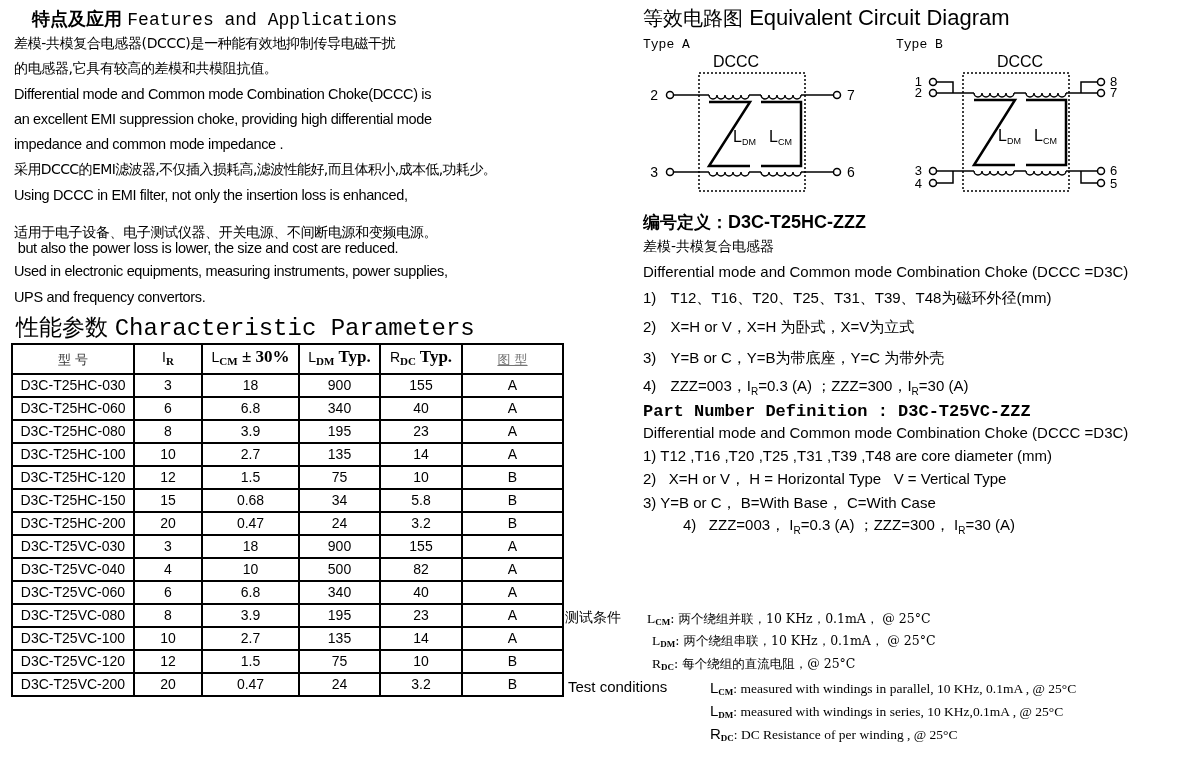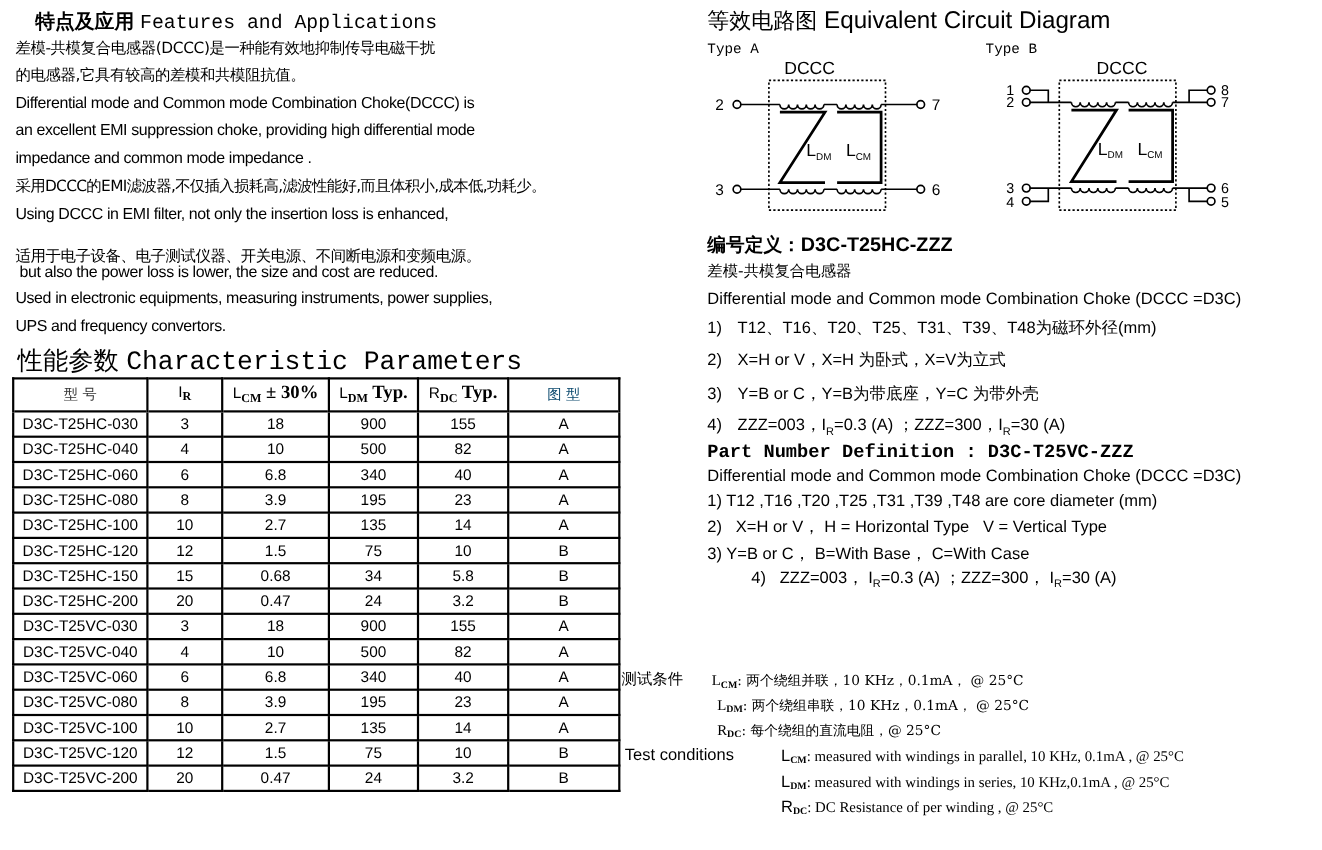--- a/index.html
+++ b/index.html
@@ -61,38 +61,30 @@
 </div>
 
 <table class="params">
   <tbody>
       <tr class="hd1">
     <td class="c1"><span style="font-family:'DejaVu Sans',sans-serif;font-size:13px;color:#333;">型 号</span></td>
     <td class="c2"><span>I</span><span class="sub-b">R</span></td>
     <td class="c3" style="white-space:nowrap;"><span>L</span><span class="sub-b">CM</span><span class="bold-serif"> ± 30%</span></td>
     <td class="c4" style="white-space:nowrap;"><span>L</span><span class="sub-b">DM</span><span class="bold-serif"> Typ.</span></td>
     <td class="c5" style="white-space:nowrap;"><span>R</span><span class="sub-b">DC</span><span class="bold-serif"> Typ.</span></td>
-    <td class="c6"><span style="font-family:'DejaVu Sans',sans-serif;font-size:13px;color:#0c4a6e;">图 型</span></td>
+    <td class="c6"><span style="font-family:'DejaVu Sans',sans-serif;font-size:13px;color:#737373;text-decoration:underline;">图 型</span></td>
   </tr>
   </tbody>
     <tbody id="param-body">
       <tr>
         <td class="c1">D3C-T25HC-030</td>
         <td class="c2">3</td>
         <td class="c3">18</td>
         <td class="c4">900</td>
         <td class="c5">155</td>
-        <td class="c6">A</td>
-      </tr>
-      <tr>
-        <td class="c1">D3C-T25HC-040</td>
-        <td class="c2">4</td>
-        <td class="c3">10</td>
-        <td class="c4">500</td>
-        <td class="c5">82</td>
         <td class="c6">A</td>
       </tr>
       <tr>
         <td class="c1">D3C-T25HC-060</td>
         <td class="c2">6</td>
         <td class="c3">6.8</td>
         <td class="c4">340</td>
         <td class="c5">40</td>
         <td class="c6">A</td>
       </tr>

